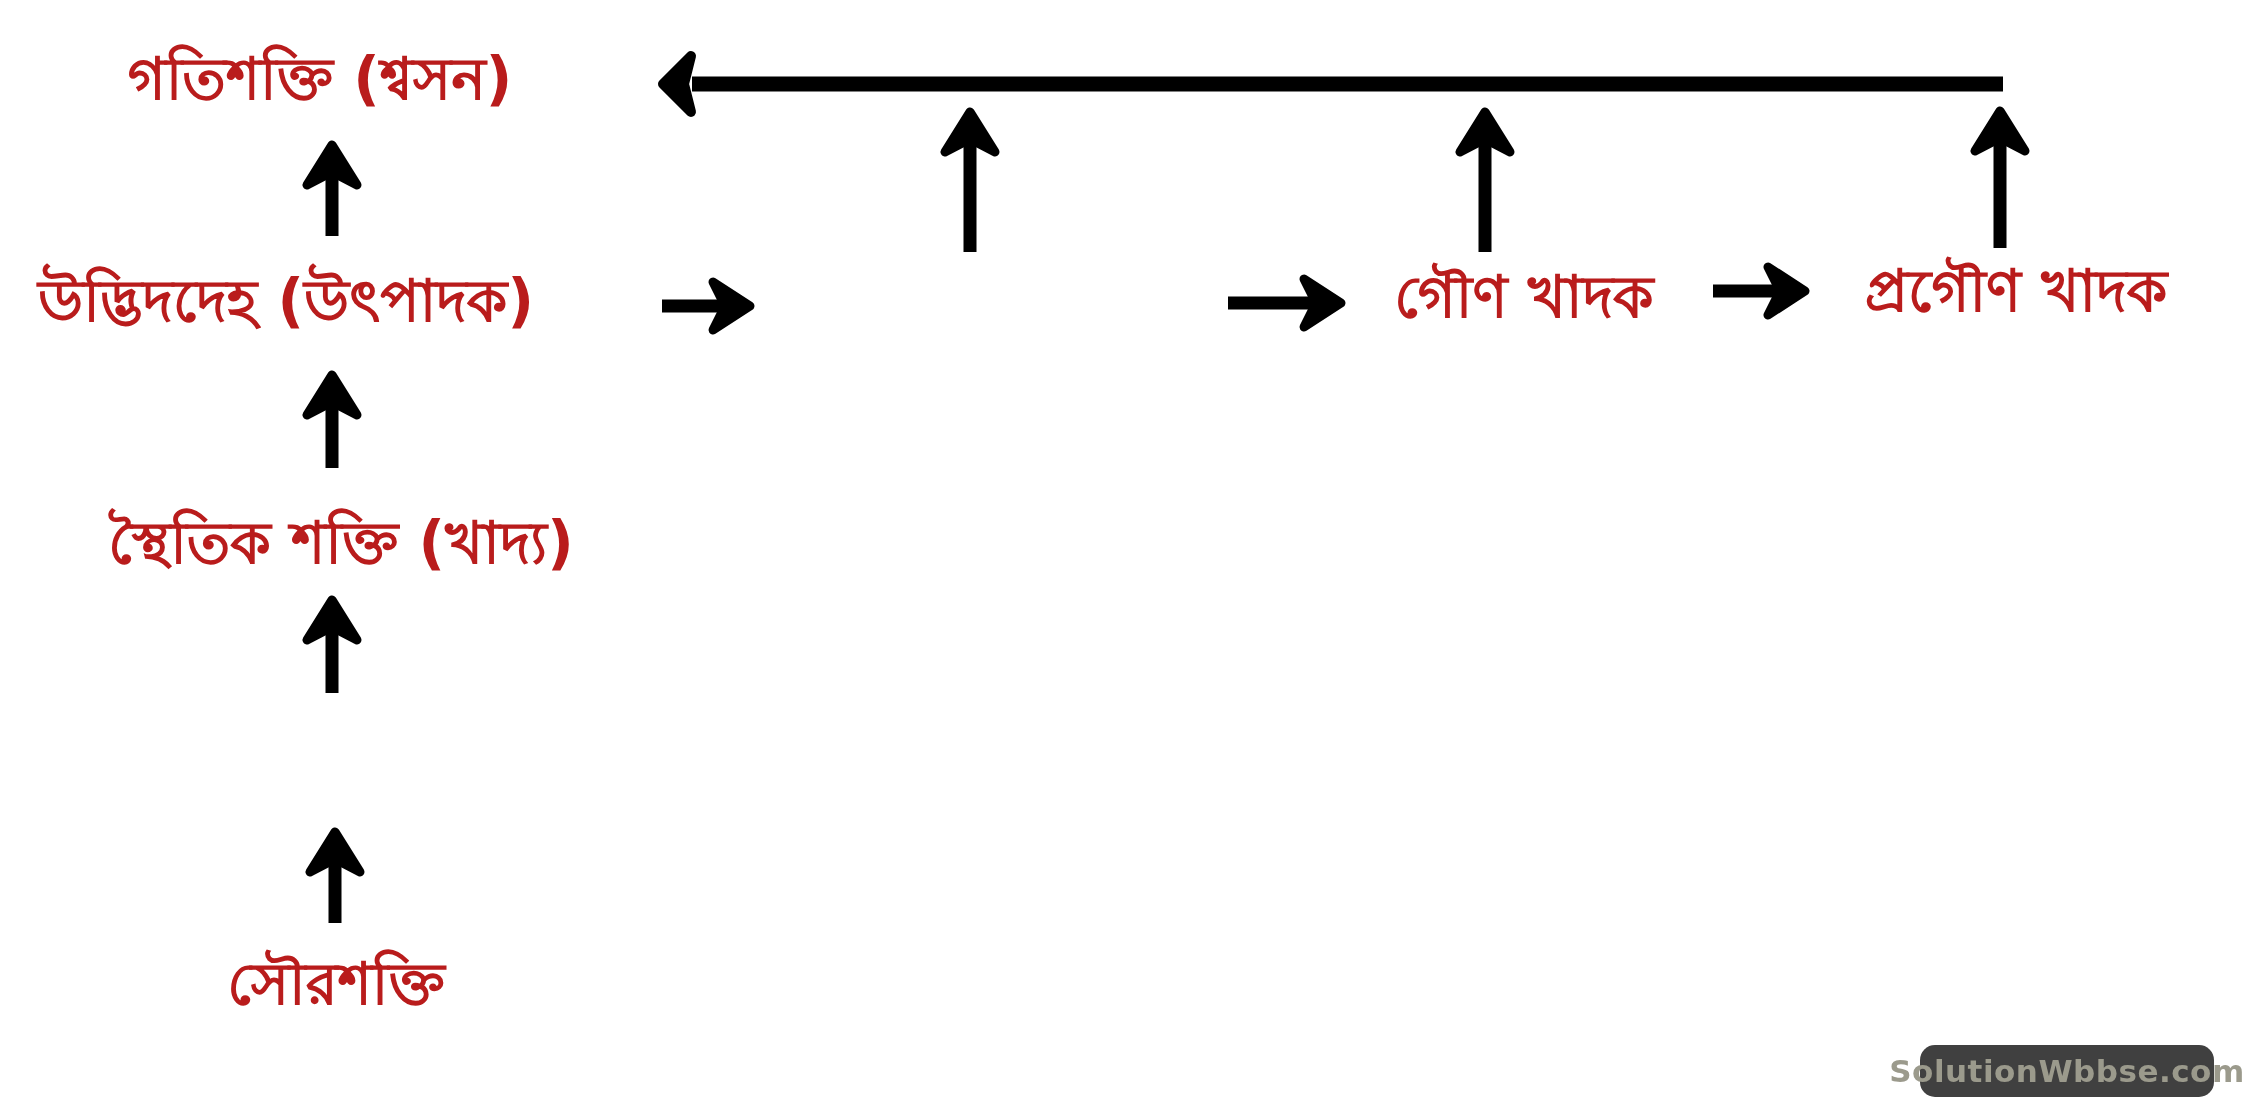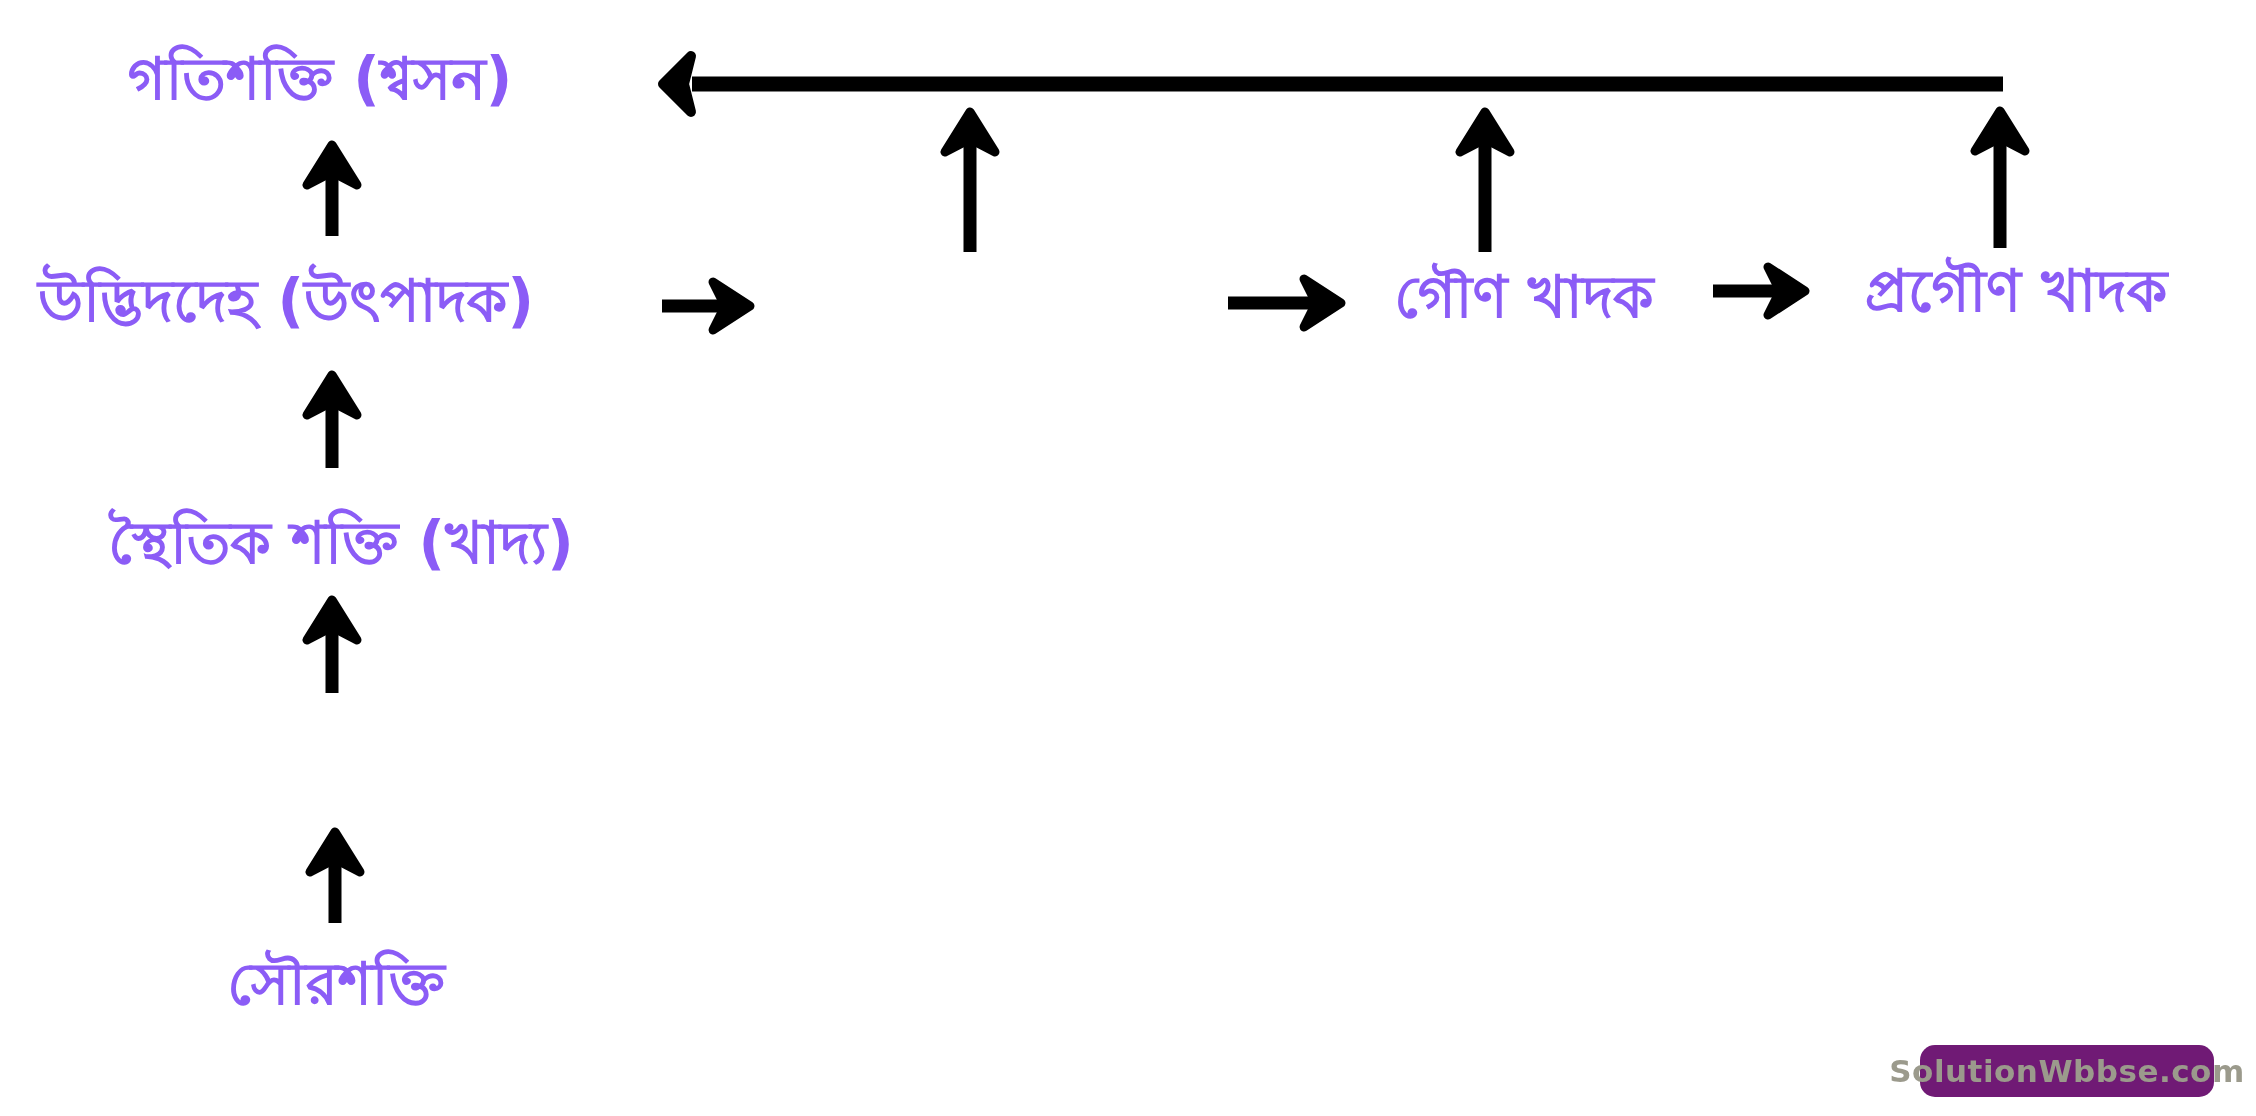--- a/index.html
+++ b/index.html
@@ -15,30 +15,30 @@
     position: absolute;
     left: 0; top: 0;
     width: 2256px; height: 1116px;
   }
   .node {
     position: absolute;
     transform: translate(-50%, -50%);
     font-weight: 700;
     font-size: 58px;
     line-height: 1.1;
-    color: #8b5cf6;
+    color: #b91c1c;
     white-space: nowrap;
   }
   .badge {
     position: absolute;
     left: 1920px;
     top: 1045px;
     width: 294px;
     height: 52px;
-    background: #701a75;
+    background: #404040;
     border-radius: 15px;
     display: flex;
     align-items: center;
     justify-content: center;
     font-weight: 700;
     font-size: 31px;
     color: #9b9a8c;
     letter-spacing: 0.5px;
   }
 </style>

